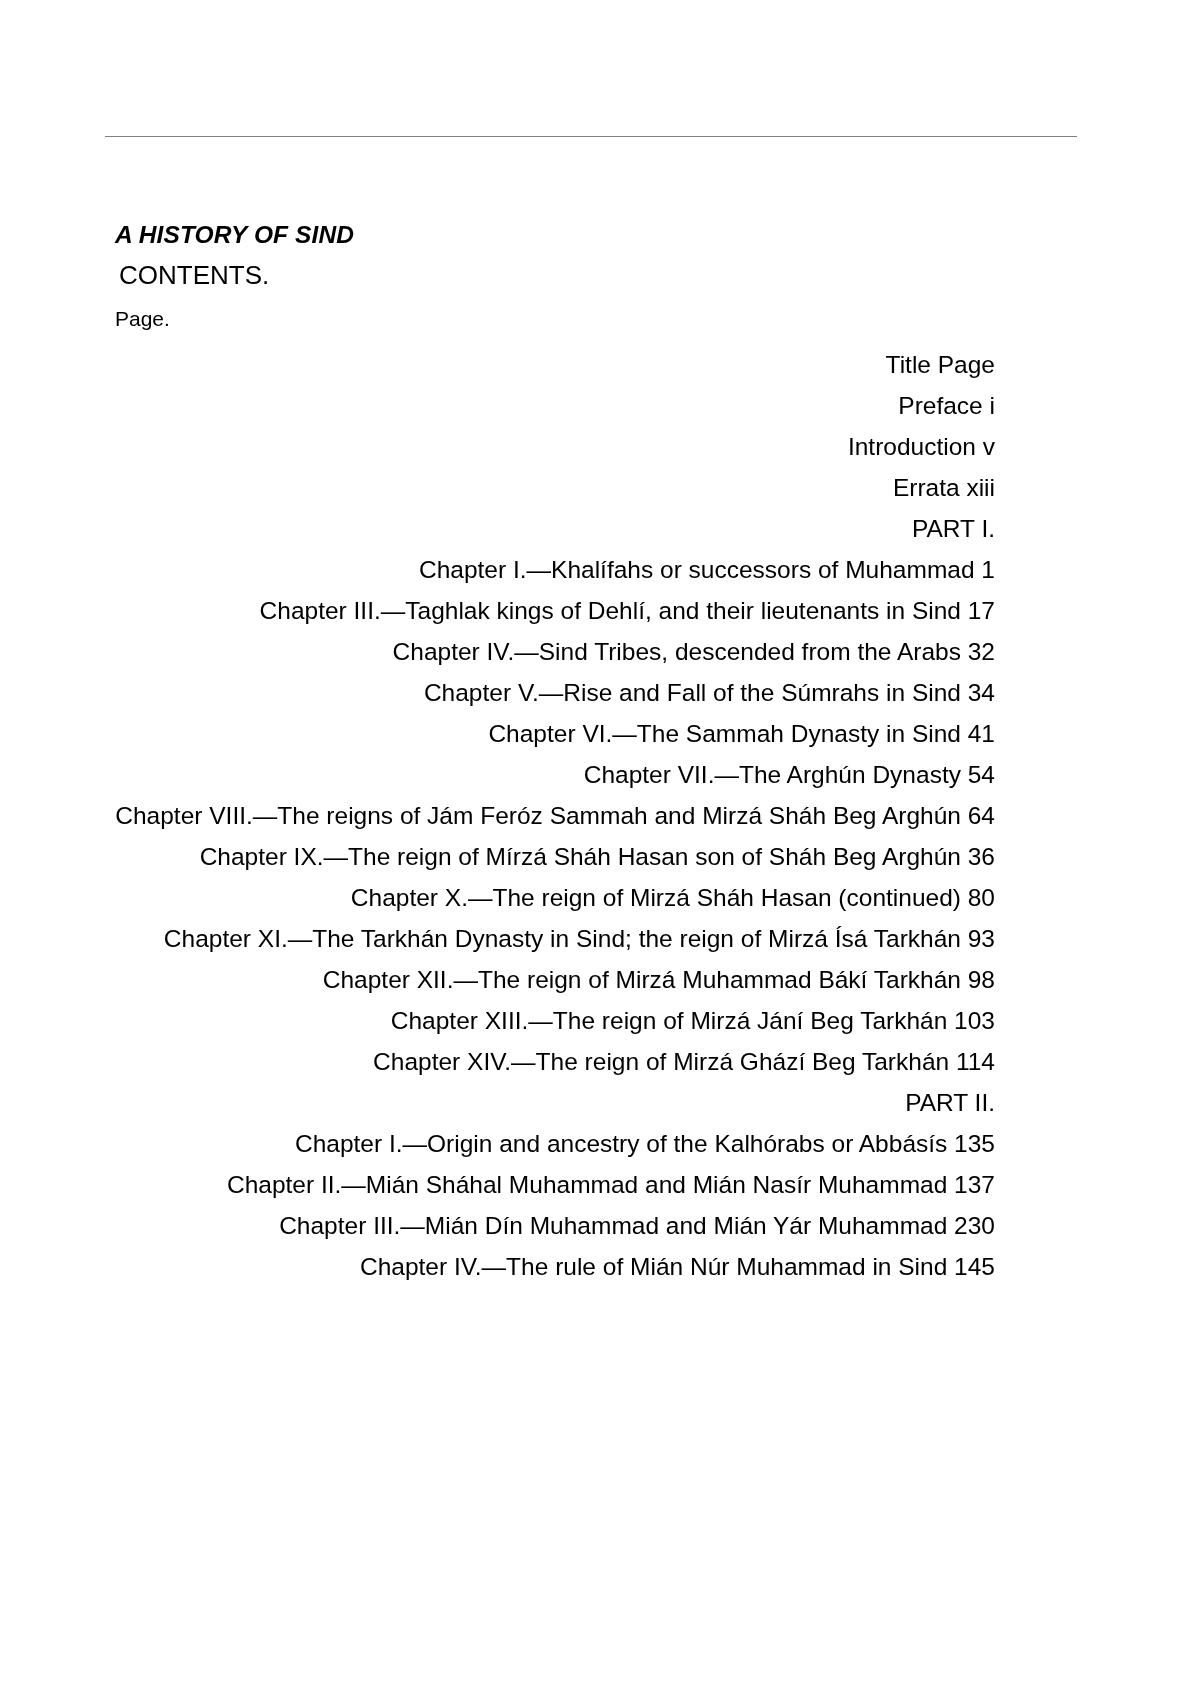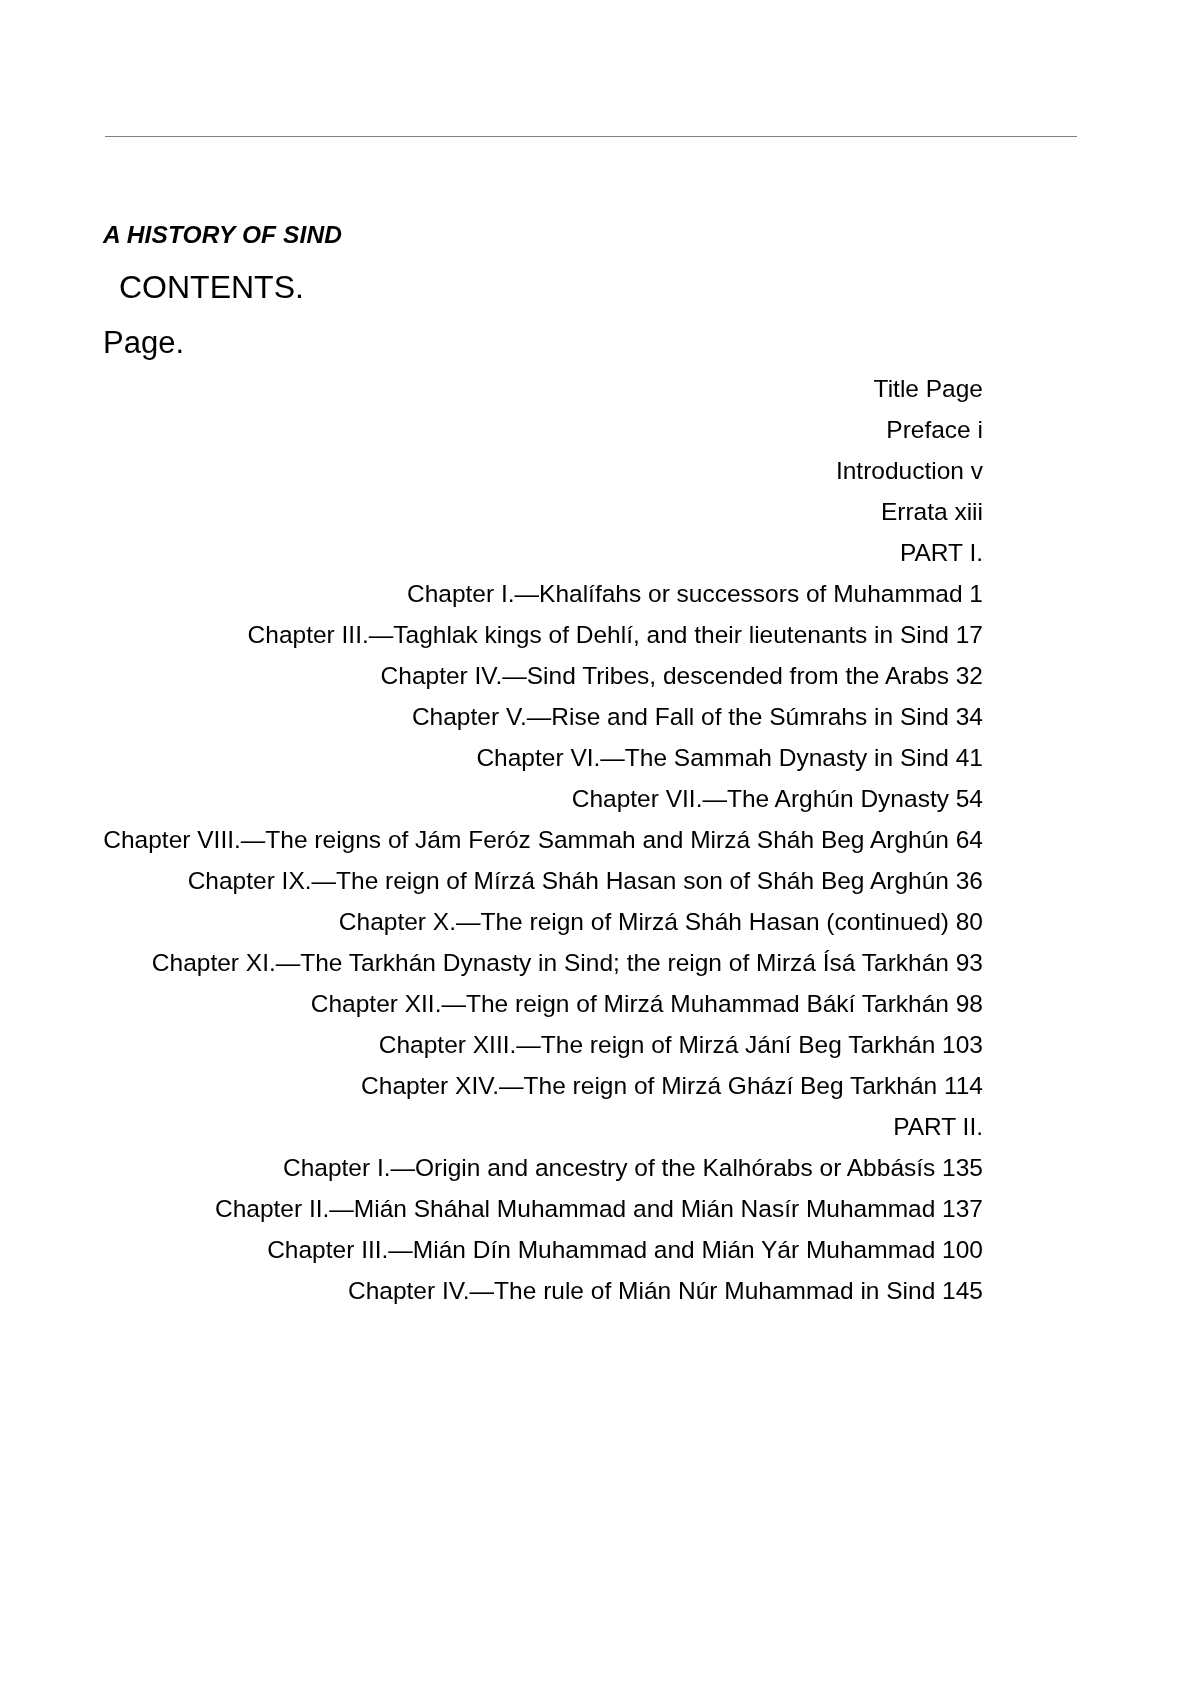--- a/index.html
+++ b/index.html
@@ -24,39 +24,39 @@
   .top-rule {
     position: absolute;
     left: 105px;
     top: 136px;
     width: 972px;
     height: 0;
     border-top: 1px solid #808080;
   }
   .content {
     position: absolute;
-    left: 103px;
+    left: 115px;
     top: 218px;
     width: 880px;
   }
   .doc-title {
     font-weight: bold;
     font-style: italic;
     font-size: 24.5px;
     line-height: 34px;
     letter-spacing: 0.1px;
     margin: 0 0 0 0;
   }
   .contents-heading {
-    font-size: 32px;
+    font-size: 26px;
     line-height: 38px;
-    margin: 16px;
+    margin: 4px;
   }
   .page-label {
-    font-size: 31px;
+    font-size: 21px;
     line-height: 41px;
     margin: 3px 0 0 0;
   }
   ul.toc {
     list-style: none;
     margin: 0;
     padding: 0;
     text-align: right;
   }
   ul.toc li {
@@ -104,18 +104,18 @@
       <li>Chapter IX.—The reign of Mírzá Sháh Hasan son of Sháh Beg Arghún 36</li>
       <li>Chapter X.—The reign of Mirzá Sháh Hasan (continued) 80</li>
       <li>Chapter XI.—The Tarkhán Dynasty in Sind; the reign of Mirzá Ísá Tarkhán 93</li>
       <li>Chapter XII.—The reign of Mirzá Muhammad Bákí Tarkhán 98</li>
       <li>Chapter XIII.—The reign of Mirzá Jání Beg Tarkhán 103</li>
       <li>Chapter XIV.—The reign of Mirzá Ghází Beg Tarkhán 114</li>
 
       <li class="part-label">PART II.</li>
       <li>Chapter I.—Origin and ancestry of the Kalhórabs or Abbásís 135</li>
       <li>Chapter II.—Mián Sháhal Muhammad and Mián Nasír Muhammad 137</li>
-      <li>Chapter III.—Mián Dín Muhammad and Mián Yár Muhammad 100</li>
+      <li>Chapter III.—Mián Dín Muhammad and Mián Yár Muhammad 230</li>
       <li>Chapter IV.—The rule of Mián Núr Muhammad in Sind 145</li>
     </ul>
 
   </div>
 </div>
 
 </body></html>

